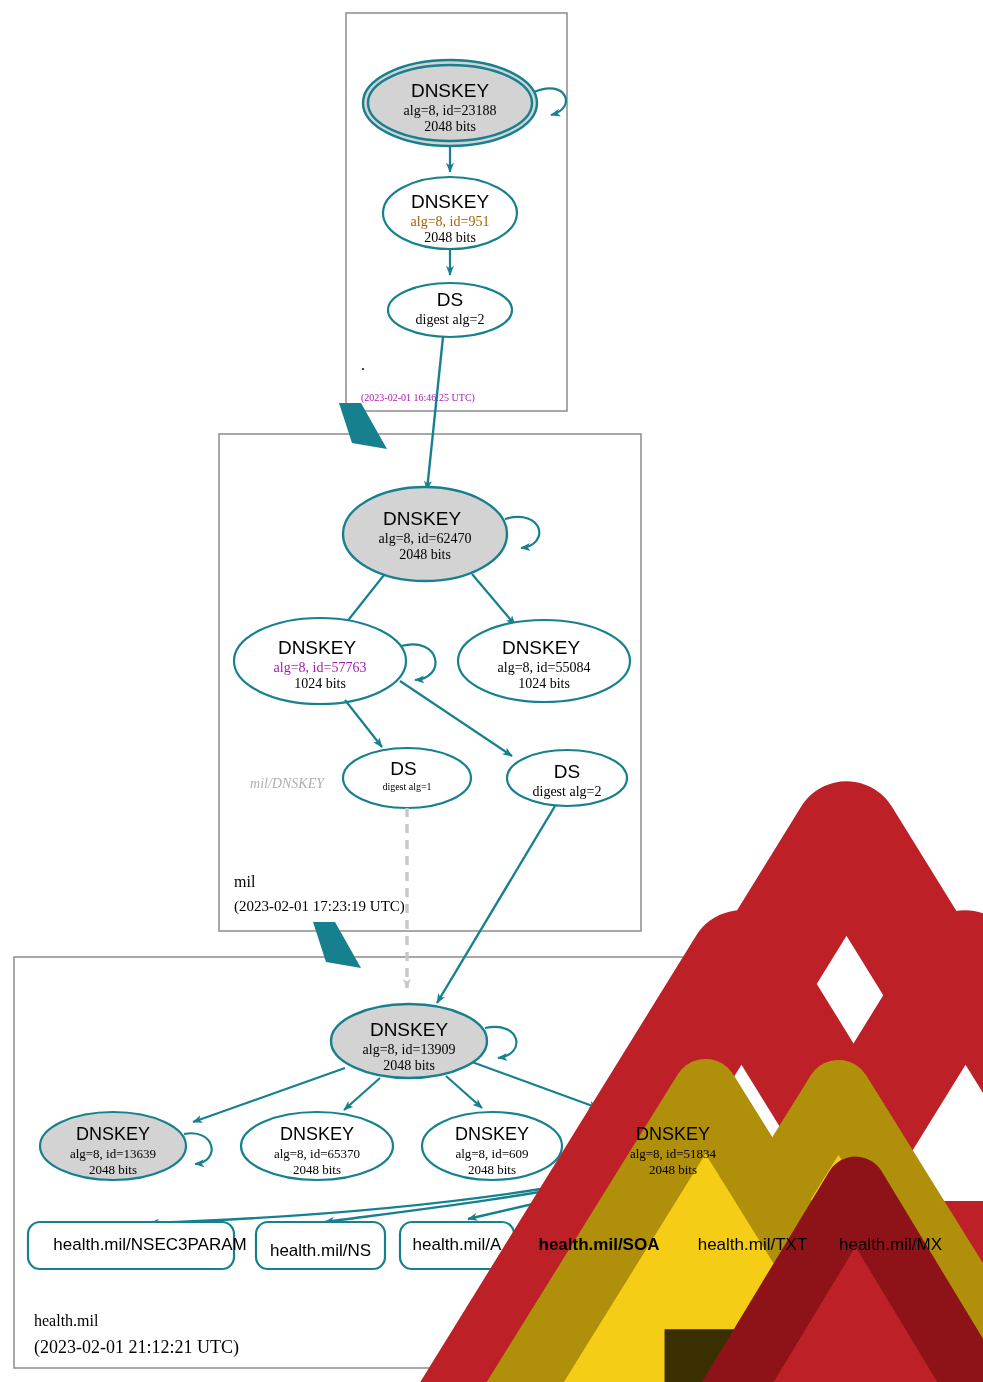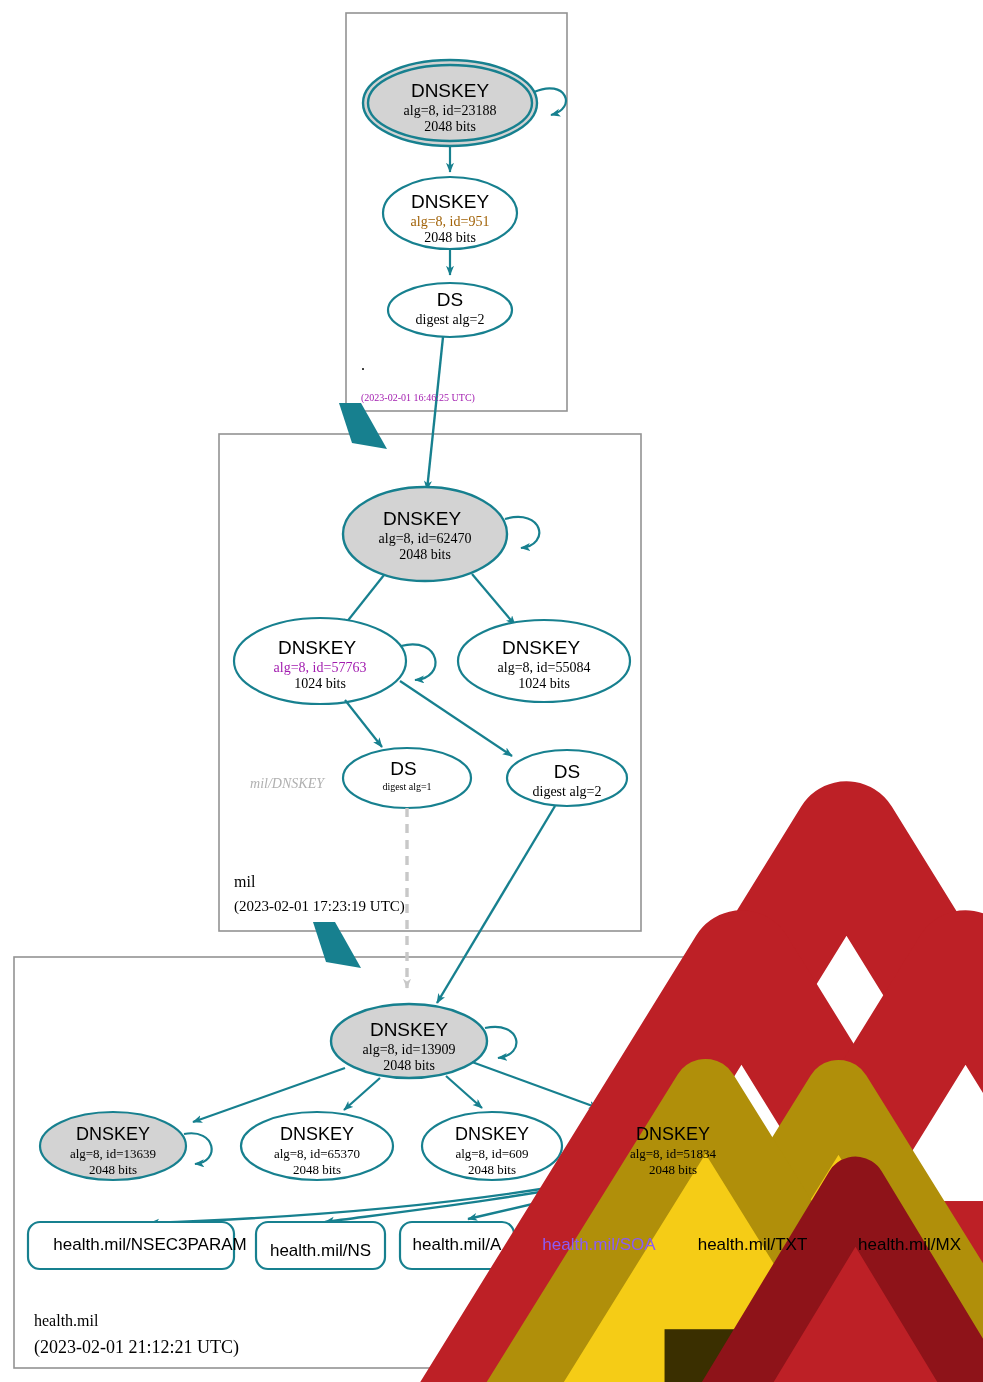--- a/index.html
+++ b/index.html
@@ -260,20 +260,20 @@
 
 <div style="position:absolute;left:603px;top:1124px;width:140px;text-align:center;">
   <div style="font-size:18px;color:#000;">DNSKEY</div>
   <div class="zone-label-serif" style="font-size:13px;color:#000;margin-top:1px;">alg=8, id=51834</div>
   <div class="zone-label-serif" style="font-size:13px;color:#000;">2048 bits</div>
 </div>
 
 <div style="position:absolute;left:28px;top:1235px;width:244px;text-align:center;font-size:17px;color:#000;">health.mil/NSEC3PARAM</div>
 <div style="position:absolute;left:256px;top:1235px;width:129px;text-align:center;font-size:17px;color:#000;margin-top:6px;">health.mil/NS</div>
 <div style="position:absolute;left:400px;top:1235px;width:114px;text-align:center;font-size:17px;color:#000;">health.mil/A</div>
-<div style="position:absolute;left:532px;top:1235px;width:134px;text-align:center;font-size:17px;color:#8b5cf6;">health.mil/SOA</div>
+<div style="position:absolute;left:532px;top:1235px;width:134px;text-align:center;font-size:17px;color:#000000;font-weight:bold;">health.mil/SOA</div>
 <div style="position:absolute;left:688px;top:1235px;width:129px;text-align:center;font-size:17px;color:#000;">health.mil/TXT</div>
-<div style="position:absolute;left:839px;top:1235px;width:122px;text-align:right;font-size:17px;color:#000;">health.mil/MX</div>
+<div style="position:absolute;left:839px;top:1235px;width:122px;text-align:left;font-size:17px;color:#000;">health.mil/MX</div>
 
 <div class="zone-label-serif" style="position:absolute;left:34px;top:1312px;font-size:16px;color:#000;">health.mil</div>
 <div class="zone-label-serif" style="position:absolute;left:34px;top:1337px;font-size:18px;color:#000;">(2023-02-01 21:12:21 UTC)</div>
 
 </div>
 
 </body></html>

